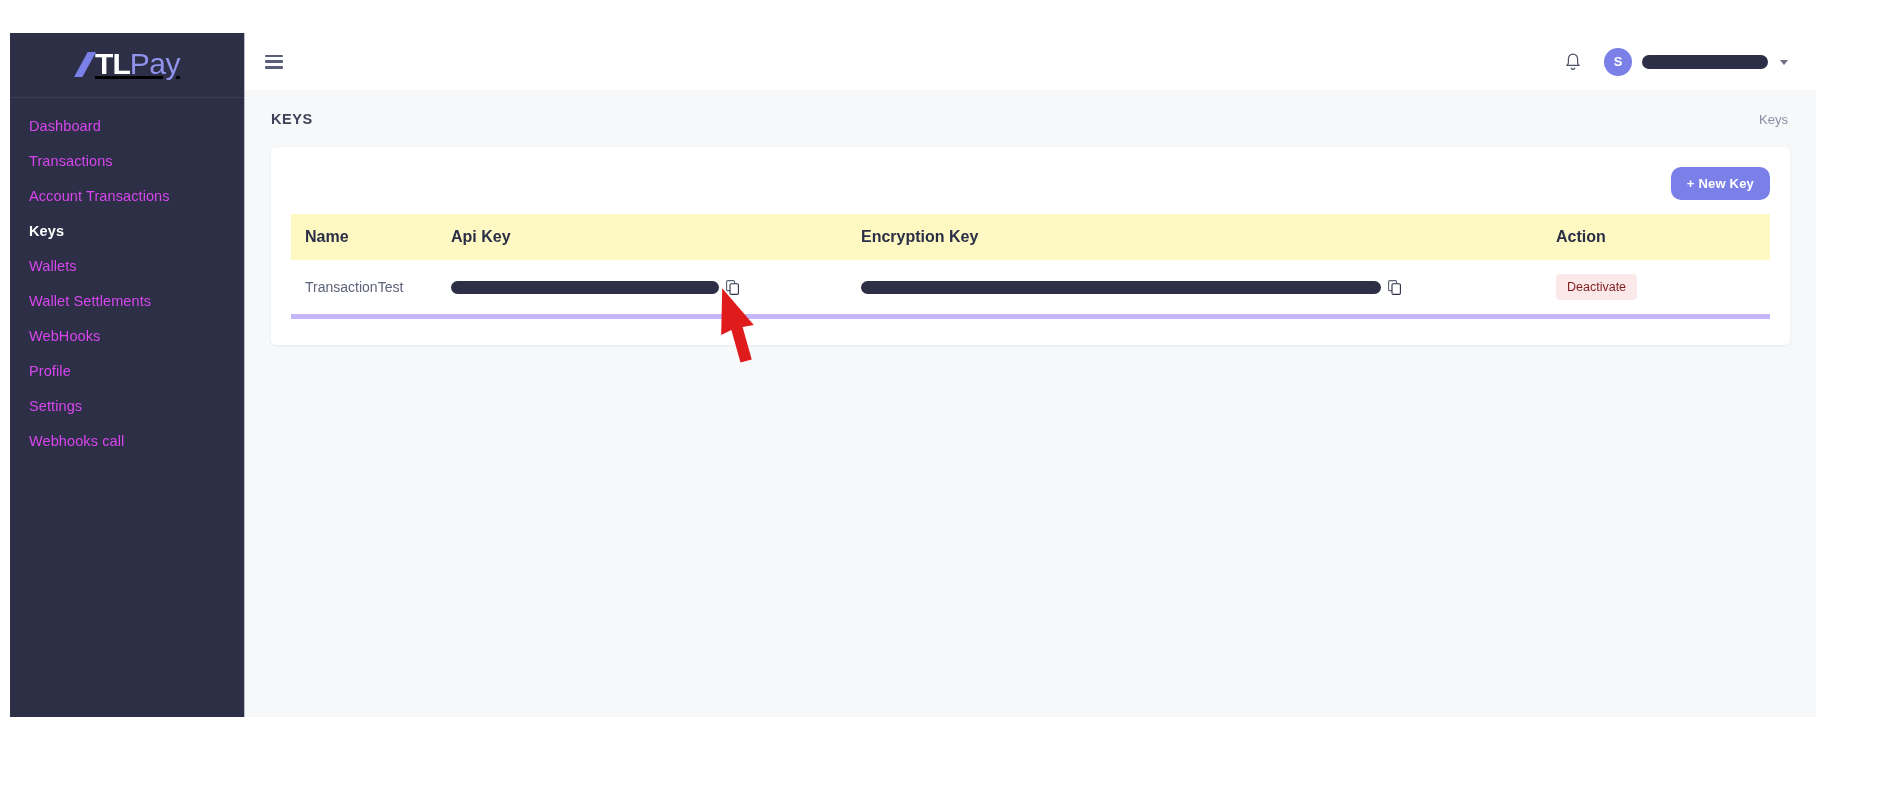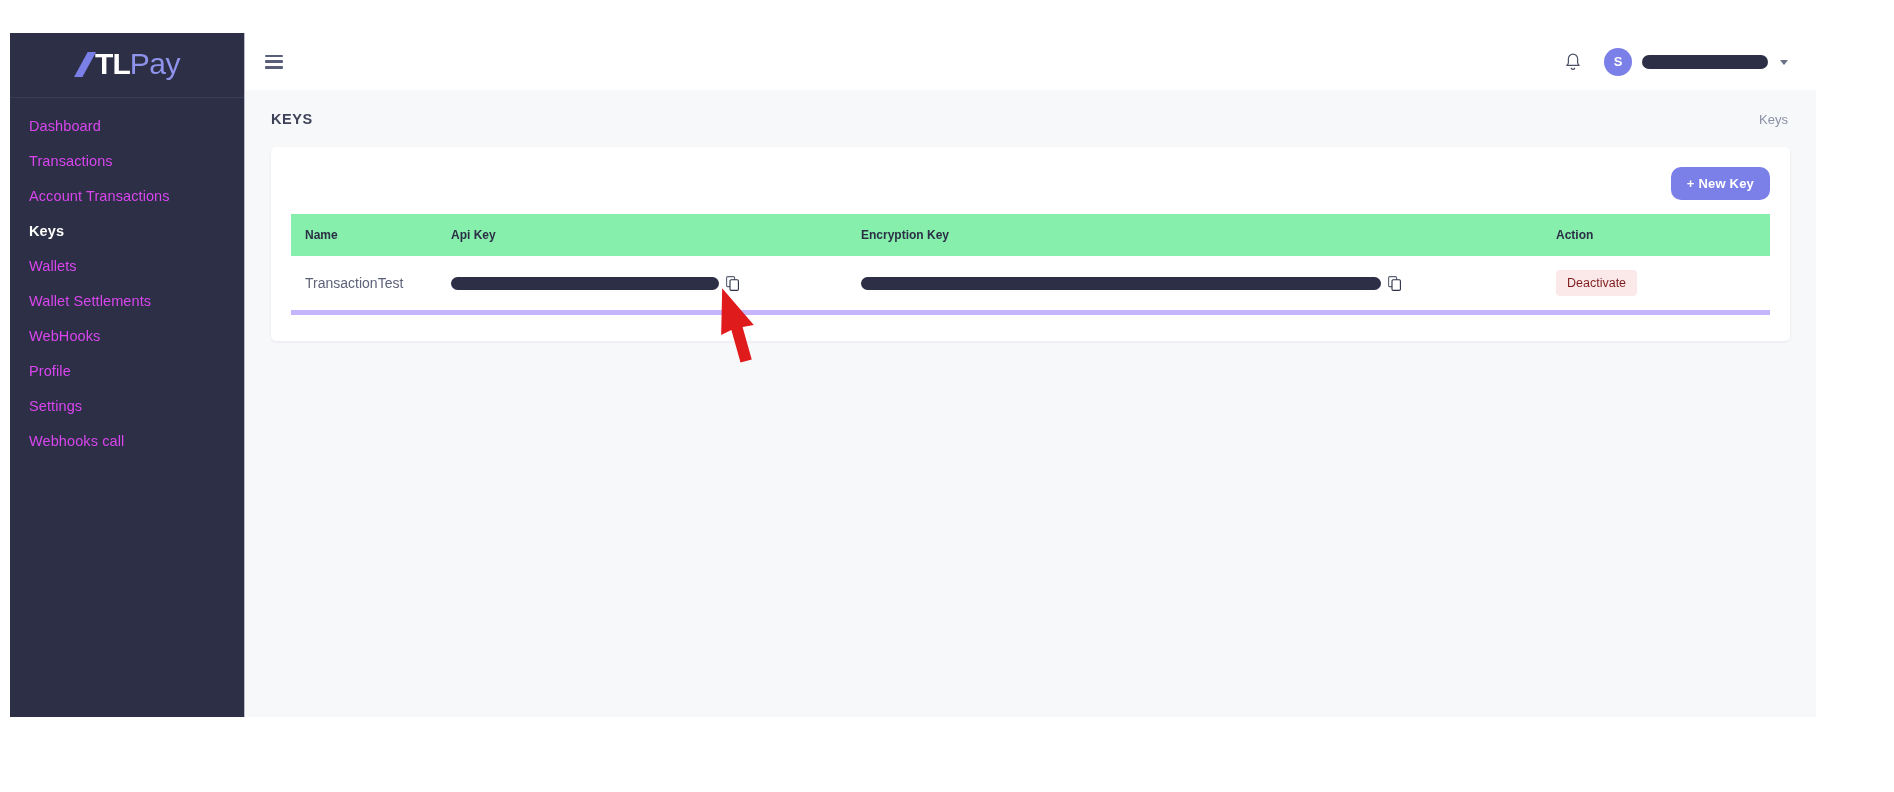--- a/index.html
+++ b/index.html
@@ -34,20 +34,21 @@
     display: flex;
     align-items: center;
     justify-content: center;
     user-select: none;
   }
   .logo-wrap {
     display: flex;
     align-items: baseline;
     font-size: 29px;
     letter-spacing: -0.5px;
+    text-decoration: underline;
   }
   .logo-a {
     display: inline-block;
     width: 22px;
     height: 25px;
     background: #7b7fe8;
     clip-path: polygon(62% 0%, 100% 0%, 38% 100%, 0% 100%);
     margin-right: -1px;
     position: relative;
     top: 3px;
@@ -202,23 +203,23 @@
     font-family: "Liberation Sans", sans-serif;
     font-size: 13px;
     font-weight: 700;
     padding: 9px 16px;
     cursor: pointer;
     letter-spacing: 0.2px;
   }
 
   table { width: 100%; border-collapse: collapse; }
   thead th {
-    background: #86efac;
+    background: #fef9c3;
     text-align: left;
-    font-size: 12px;
+    font-size: 16px;
     font-weight: 700;
     color: #2b2f45;
     padding: 14px 0 14px 0;
   }
   thead th.c-name  { width: 160px; padding-left: 14px; }
   thead th.c-api   { width: 410px; }
   thead th.c-enc   { width: auto; }
   thead th.c-act   { width: 230px; padding-left: 16px; }
 
   tbody td {

